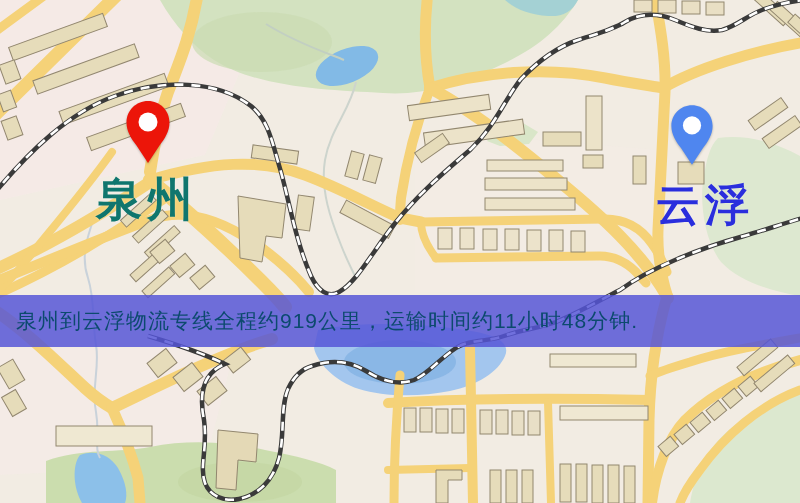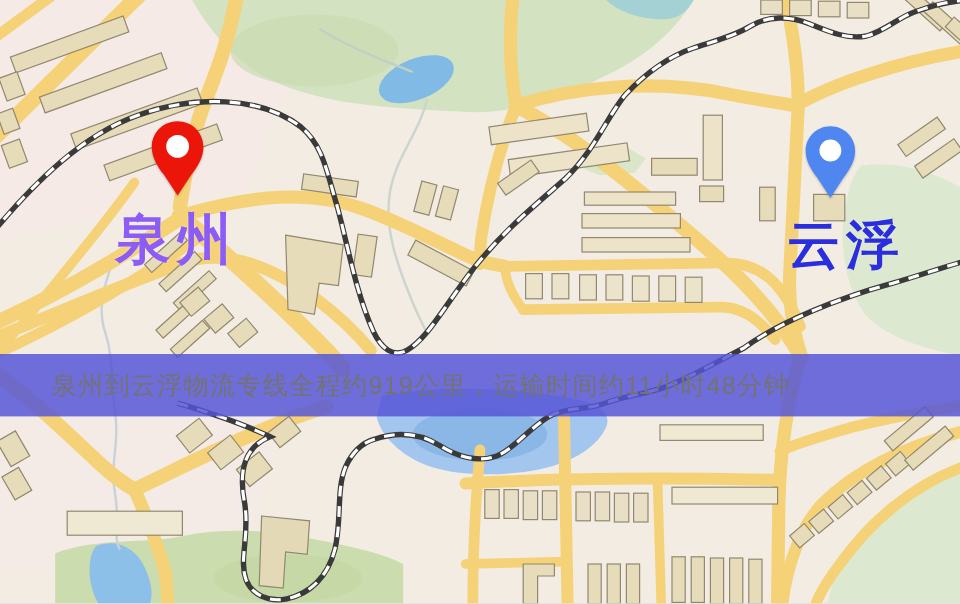--- a/index.html
+++ b/index.html
@@ -11,29 +11,29 @@
   }
   #map-svg{position:absolute;left:0;top:0;width:800px;height:503px;display:block;}
   .pin{position:absolute;filter:drop-shadow(0 1px 1px rgba(0,0,0,.25));}
   #origin-pin{left:124px;top:97px;width:48px;height:70px;}
   #dest-pin{left:669px;top:101px;width:46px;height:68px;}
   .city-label{
     position:absolute;font-weight:bold;line-height:1;letter-spacing:5px;
     font-family:"Liberation Sans","DejaVu Sans",sans-serif;white-space:nowrap;
     text-shadow:0 0 2px rgba(255,255,255,.35);
   }
-  #origin-label{left:96px;top:176px;font-size:46px;color:#8b5cf6;}
+  #origin-label{left:96px;top:176px;font-size:46px;color:#0f766e;}
   #dest-label{left:643px;top:183px;font-size:44px;color:#2a2edd;margin-left:13px;}
   #route-banner{
     position:absolute;left:0;top:295px;width:800px;height:52px;
     background:rgba(85,85,214,0.84);
     display:flex;align-items:center;
   }
   #route-banner span{
-    color:#737373;font-size:21px;padding-left:43px;letter-spacing:1px;white-space:nowrap;
+    color:#0c4a6e;font-size:21px;padding-left:16px;letter-spacing:1px;white-space:nowrap;
   }
 </style>
 </head>
 <body>
 
 <div id="stage">
 
   <svg id="map-svg" viewBox="0 0 800 503" xmlns="http://www.w3.org/2000/svg">
 
     <rect x="0" y="0" width="800" height="503" fill="#f2ece3"></rect>

